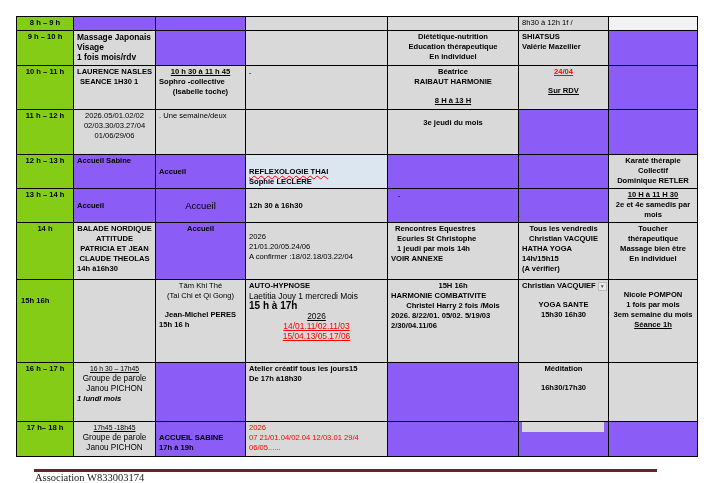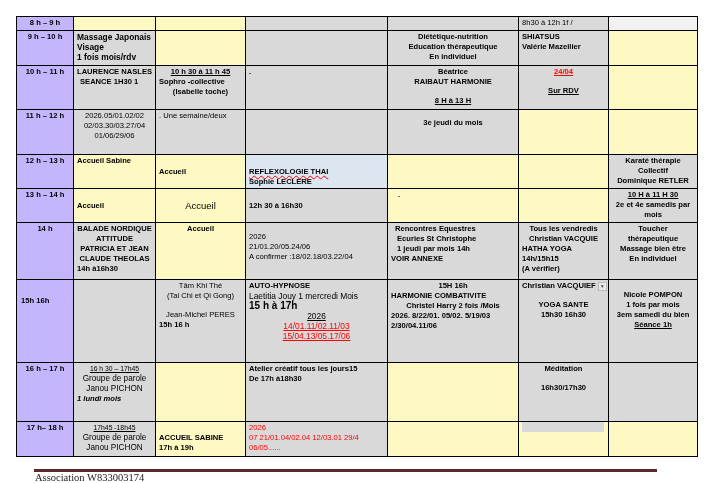--- a/index.html
+++ b/index.html
@@ -2,23 +2,23 @@
 <html><head>
 <meta charset="utf-8">
 <style>
   html, body { margin:0; padding:0; background:#ffffff; }
   body { width:709px; height:483px; position:relative; overflow:hidden;
          font-family:"Liberation Sans", sans-serif; color:#000; }
   table.sched { position:absolute; left:16px; top:16px; border-collapse:collapse;
                 table-layout:fixed; width:681px; }
   table.sched td { border:1.5px solid #000; padding:1px 3px; vertical-align:top;
                    font-size:7.6px; line-height:10px; font-weight:bold; overflow:hidden; }
-  td.time { background:#c4b5fd; text-align:center; font-size:8.2px; }
+  td.time { background:#84cc16; text-align:center; font-size:8.2px; }
   td.time.left { text-align:left; padding-left:4px; }
-  td.g { background:#fef9c3; }
+  td.g { background:#8b5cf6; }
   td.gr { background:#d9d9d9; }
   td.bl { background:#dce6f1; }
   td.wh { background:#f2f2f2; }
   .c { text-align:center; }
   .line { display:block; white-space:nowrap; }
   .u { text-decoration:underline;text-align:center; }
   .red { color:#ff0000; }
   .it { font-style:italic; }
   .nb { font-weight:normal; }
   .big { font-size:9.5px; font-weight:normal; }
@@ -207,21 +207,21 @@
     </td>
   </tr>
 
   <tr style="height:83px">
     <td class="time left vmid" style="vertical-align:top !important; padding-top:16px;">15h 16h</td>
     <td class="gr"></td>
     <td class="gr" style="font-weight:normal;">
       <span class="line c">Tâm Khi Thé</span>
       <span class="line c">(Tai Chi et Qi Gong)</span>
       <span class="sp"></span>
-      <span class="line c" style="font-weight:normal">Jean-Michel PERES</span>
+      <span class="line c" style="font-weight:bold">Jean-Michel PERES</span>
       <span class="line" style="font-weight:bold">15h 16 h</span>
     </td>
     <td class="gr">
       <span class="line">AUTO-HYPNOSE</span>
       <span class="line" style="font-weight:normal;font-size:8.4px"> Laetitia Jouy  1 mercredi Mois</span>
       <span class="line" style="font-weight:bold;font-size:10px">15 h à 17h</span>
       <span class="line u" style="font-weight:normal;font-size:8.4px">2026</span>
       <span class="line u red" style="font-weight:normal;font-size:8.4px">14/01.11/02.11/03</span>
       <span class="line u red" style="font-weight:normal;font-size:8.4px">15/04.13/05.17/06</span>
     </td>
@@ -235,21 +235,21 @@
     <td class="gr c">
       <span class="line"><span>Christian VACQUIEF</span> <span class="ddarrow">▼</span></span>
       <span class="sp"></span>
       <span class="line">YOGA SANTE</span>
       <span class="line">15h30 16h30</span>
     </td>
     <td class="gr c">
       <span class="sp"></span>
       <span class="line">Nicole POMPON</span>
       <span class="line">1 fois par mois</span>
-      <span class="line">3em samedi du bien</span>
+      <span class="line">3em semaine du mois</span>
       <span class="line u">Séance 1h</span>
     </td>
   </tr>
 
   <tr style="height:59px">
     <td class="time">16 h – 17 h</td>
     <td class="gr">
       <span class="line c u" style="font-weight:normal;font-size:6.8px">16 h 30 – 17h45</span>
       <span class="line c" style="font-weight:normal;font-size:8.2px">Groupe de parole</span>
       <span class="line c" style="font-weight:normal;font-size:8.2px">Janou PICHON</span>

